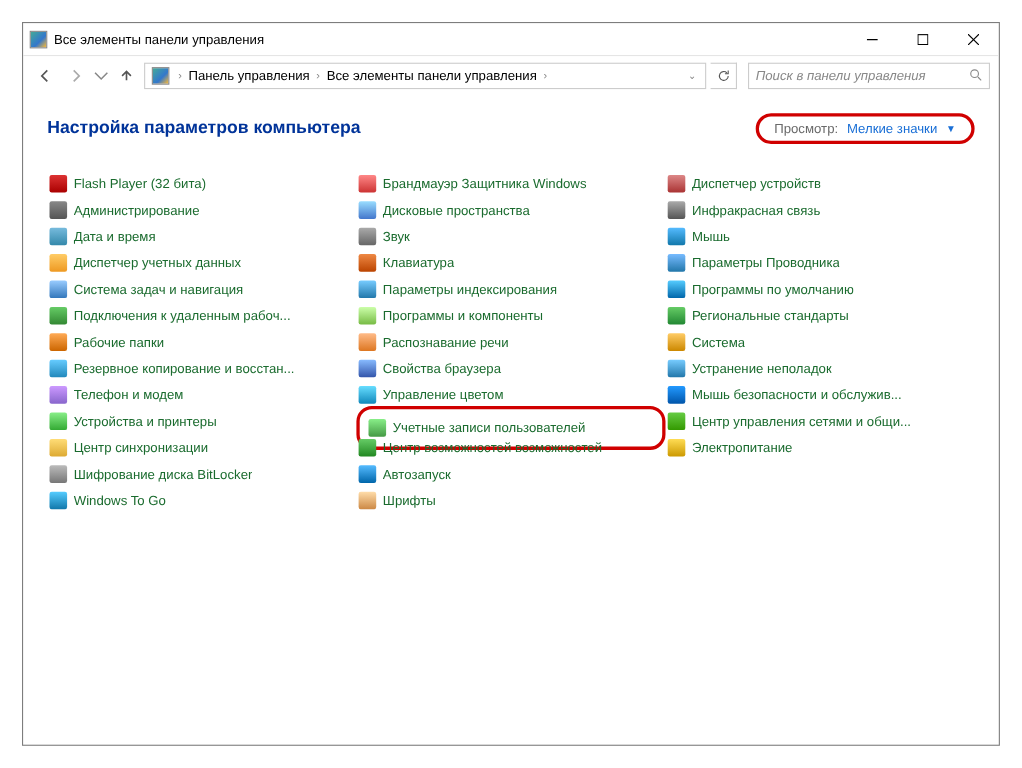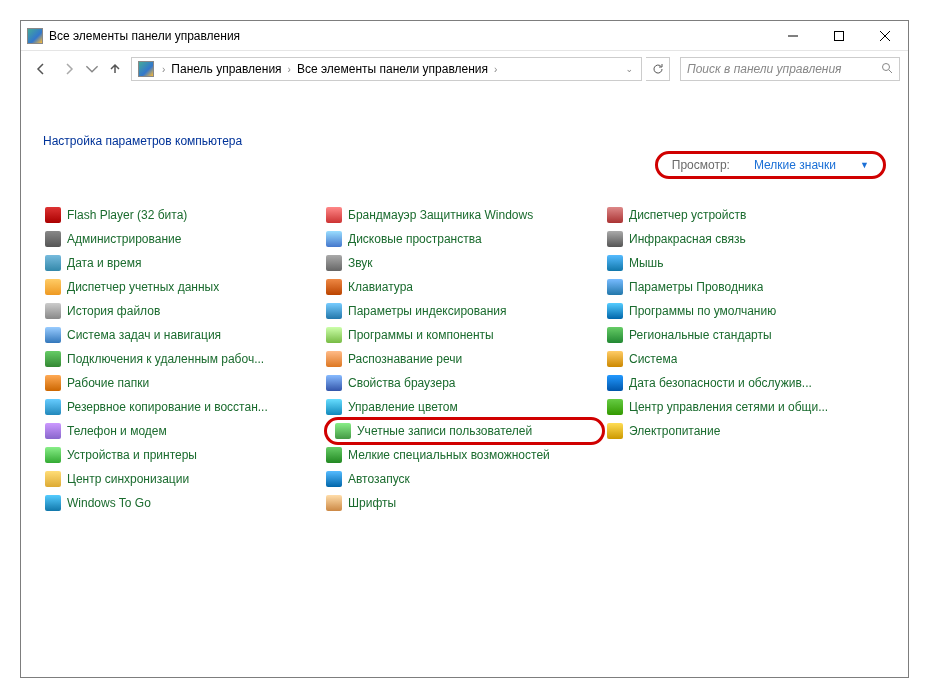--- a/index.html
+++ b/index.html
@@ -104,34 +104,33 @@
     padding: 16px 22px;
     overflow: hidden;
   }
   .header-row {
     display: flex;
     align-items: center;
     margin-bottom: 24px;
   }
   .page-title {
     color: #003399;
-    font-size: 12px;
-    font-weight: 400;
+    font-size: 16px;
+    font-weight: 700;
     flex: 1;
   }
   .view-control {
     display: flex;
     align-items: center;
-    gap: 24px;
+    gap: 8px;
     border: 3px solid #d00000;
     border-radius: 18px;
     padding: 4px 14px;
     font-size: 12px;
     position: relative;
-    margin-top: 48px;
   }
   .view-control .lbl { color: #6a6a6a; }
   .view-control .val { color: #1a6fd6; }
   .view-control .caret { color: #1a6fd6; font-size: 9px; }
   
   .items {
     display: grid;
     grid-template-columns: repeat(3, 1fr);
     grid-auto-flow: column;
     grid-template-rows: repeat(13, 24px);
@@ -155,21 +154,21 @@
   }
   .item .label {
     color: #1a6b2e;
     overflow: hidden;
     text-overflow: ellipsis;
   }
   .item.highlighted {
     border: 3px solid #d00000;
     border-radius: 14px;
     padding: 0 8px;
-    height: 28px;
+    height: 40px;
     margin: -2px 0;
   }
   
   .ic-0{background:linear-gradient(#d33,#a00);} .ic-1{background:linear-gradient(#888,#555);}
   .ic-2{background:linear-gradient(#7bd,#38a);} .ic-3{background:linear-gradient(#fc6,#e92);}
   .ic-4{background:linear-gradient(#ccc,#888);} .ic-5{background:linear-gradient(#9cf,#37b);}
   .ic-6{background:linear-gradient(#6c6,#383);} .ic-7{background:linear-gradient(#fa5,#c60);}
   .ic-8{background:linear-gradient(#6cf,#28b);} .ic-9{background:linear-gradient(#c9f,#86c);}
   .ic-10{background:linear-gradient(#8e8,#3a3);} .ic-11{background:linear-gradient(#fd7,#da3);}
   .ic-12{background:linear-gradient(#bbb,#777);} .ic-13{background:linear-gradient(#5cf,#17a);}
@@ -284,24 +283,20 @@
           </div>
           <div class="item">
             <span class="icon ic-2"></span>
             <span class="label">Дата и время</span>
           </div>
           <div class="item">
             <span class="icon ic-3"></span>
             <span class="label">Диспетчер учетных данных</span>
           </div>
           <div class="item">
-            <span class="icon ic-4"></span>
-            <span class="label">История файлов</span>
-          </div>
-          <div class="item">
             <span class="icon ic-5"></span>
             <span class="label">Система задач и навигация</span>
           </div>
           <div class="item">
             <span class="icon ic-6"></span>
             <span class="label">Подключения к удаленным рабоч...</span>
           </div>
           <div class="item">
             <span class="icon ic-7"></span>
             <span class="label">Рабочие папки</span>
@@ -314,20 +309,24 @@
             <span class="icon ic-9"></span>
             <span class="label">Телефон и модем</span>
           </div>
           <div class="item">
             <span class="icon ic-10"></span>
             <span class="label">Устройства и принтеры</span>
           </div>
           <div class="item">
             <span class="icon ic-11"></span>
             <span class="label">Центр синхронизации</span>
+          </div>
+          <div class="item">
+            <span class="icon ic-12"></span>
+            <span class="label">Шифрование диска BitLocker</span>
           </div>
           <div class="item">
             <span class="icon ic-13"></span>
             <span class="label">Windows To Go</span>
           </div>
           <div class="item">
             <span class="icon ic-14"></span>
             <span class="label">Брандмауэр Защитника Windows</span>
           </div>
           <div class="item">
@@ -361,21 +360,21 @@
           <div class="item">
             <span class="icon ic-22"></span>
             <span class="label">Управление цветом</span>
           </div>
           <div class="item highlighted">
             <span class="icon ic-23"></span>
             <span class="label">Учетные записи пользователей</span>
           </div>
           <div class="item">
             <span class="icon ic-24"></span>
-            <span class="label">Мелкие специальных возможностей</span>
+            <span class="label">Центр возможностей возможностей</span>
           </div>
           <div class="item">
             <span class="icon ic-26"></span>
             <span class="label">Автозапуск</span>
           </div>
           <div class="item">
             <span class="icon ic-25"></span>
             <span class="label">Шрифты</span>
           </div>
           <div class="item">
@@ -400,22 +399,26 @@
           </div>
           <div class="item">
             <span class="icon ic-33"></span>
             <span class="label">Региональные стандарты</span>
           </div>
           <div class="item">
             <span class="icon ic-34"></span>
             <span class="label">Система</span>
           </div>
           <div class="item">
+            <span class="icon ic-35"></span>
+            <span class="label">Устранение неполадок</span>
+          </div>
+          <div class="item">
             <span class="icon ic-36"></span>
-            <span class="label">Дата безопасности и обслужив...</span>
+            <span class="label">Мышь безопасности и обслужив...</span>
           </div>
           <div class="item">
             <span class="icon ic-37"></span>
             <span class="label">Центр управления сетями и общи...</span>
           </div>
           <div class="item">
             <span class="icon ic-38"></span>
             <span class="label">Электропитание</span>
           </div>
         </div>

